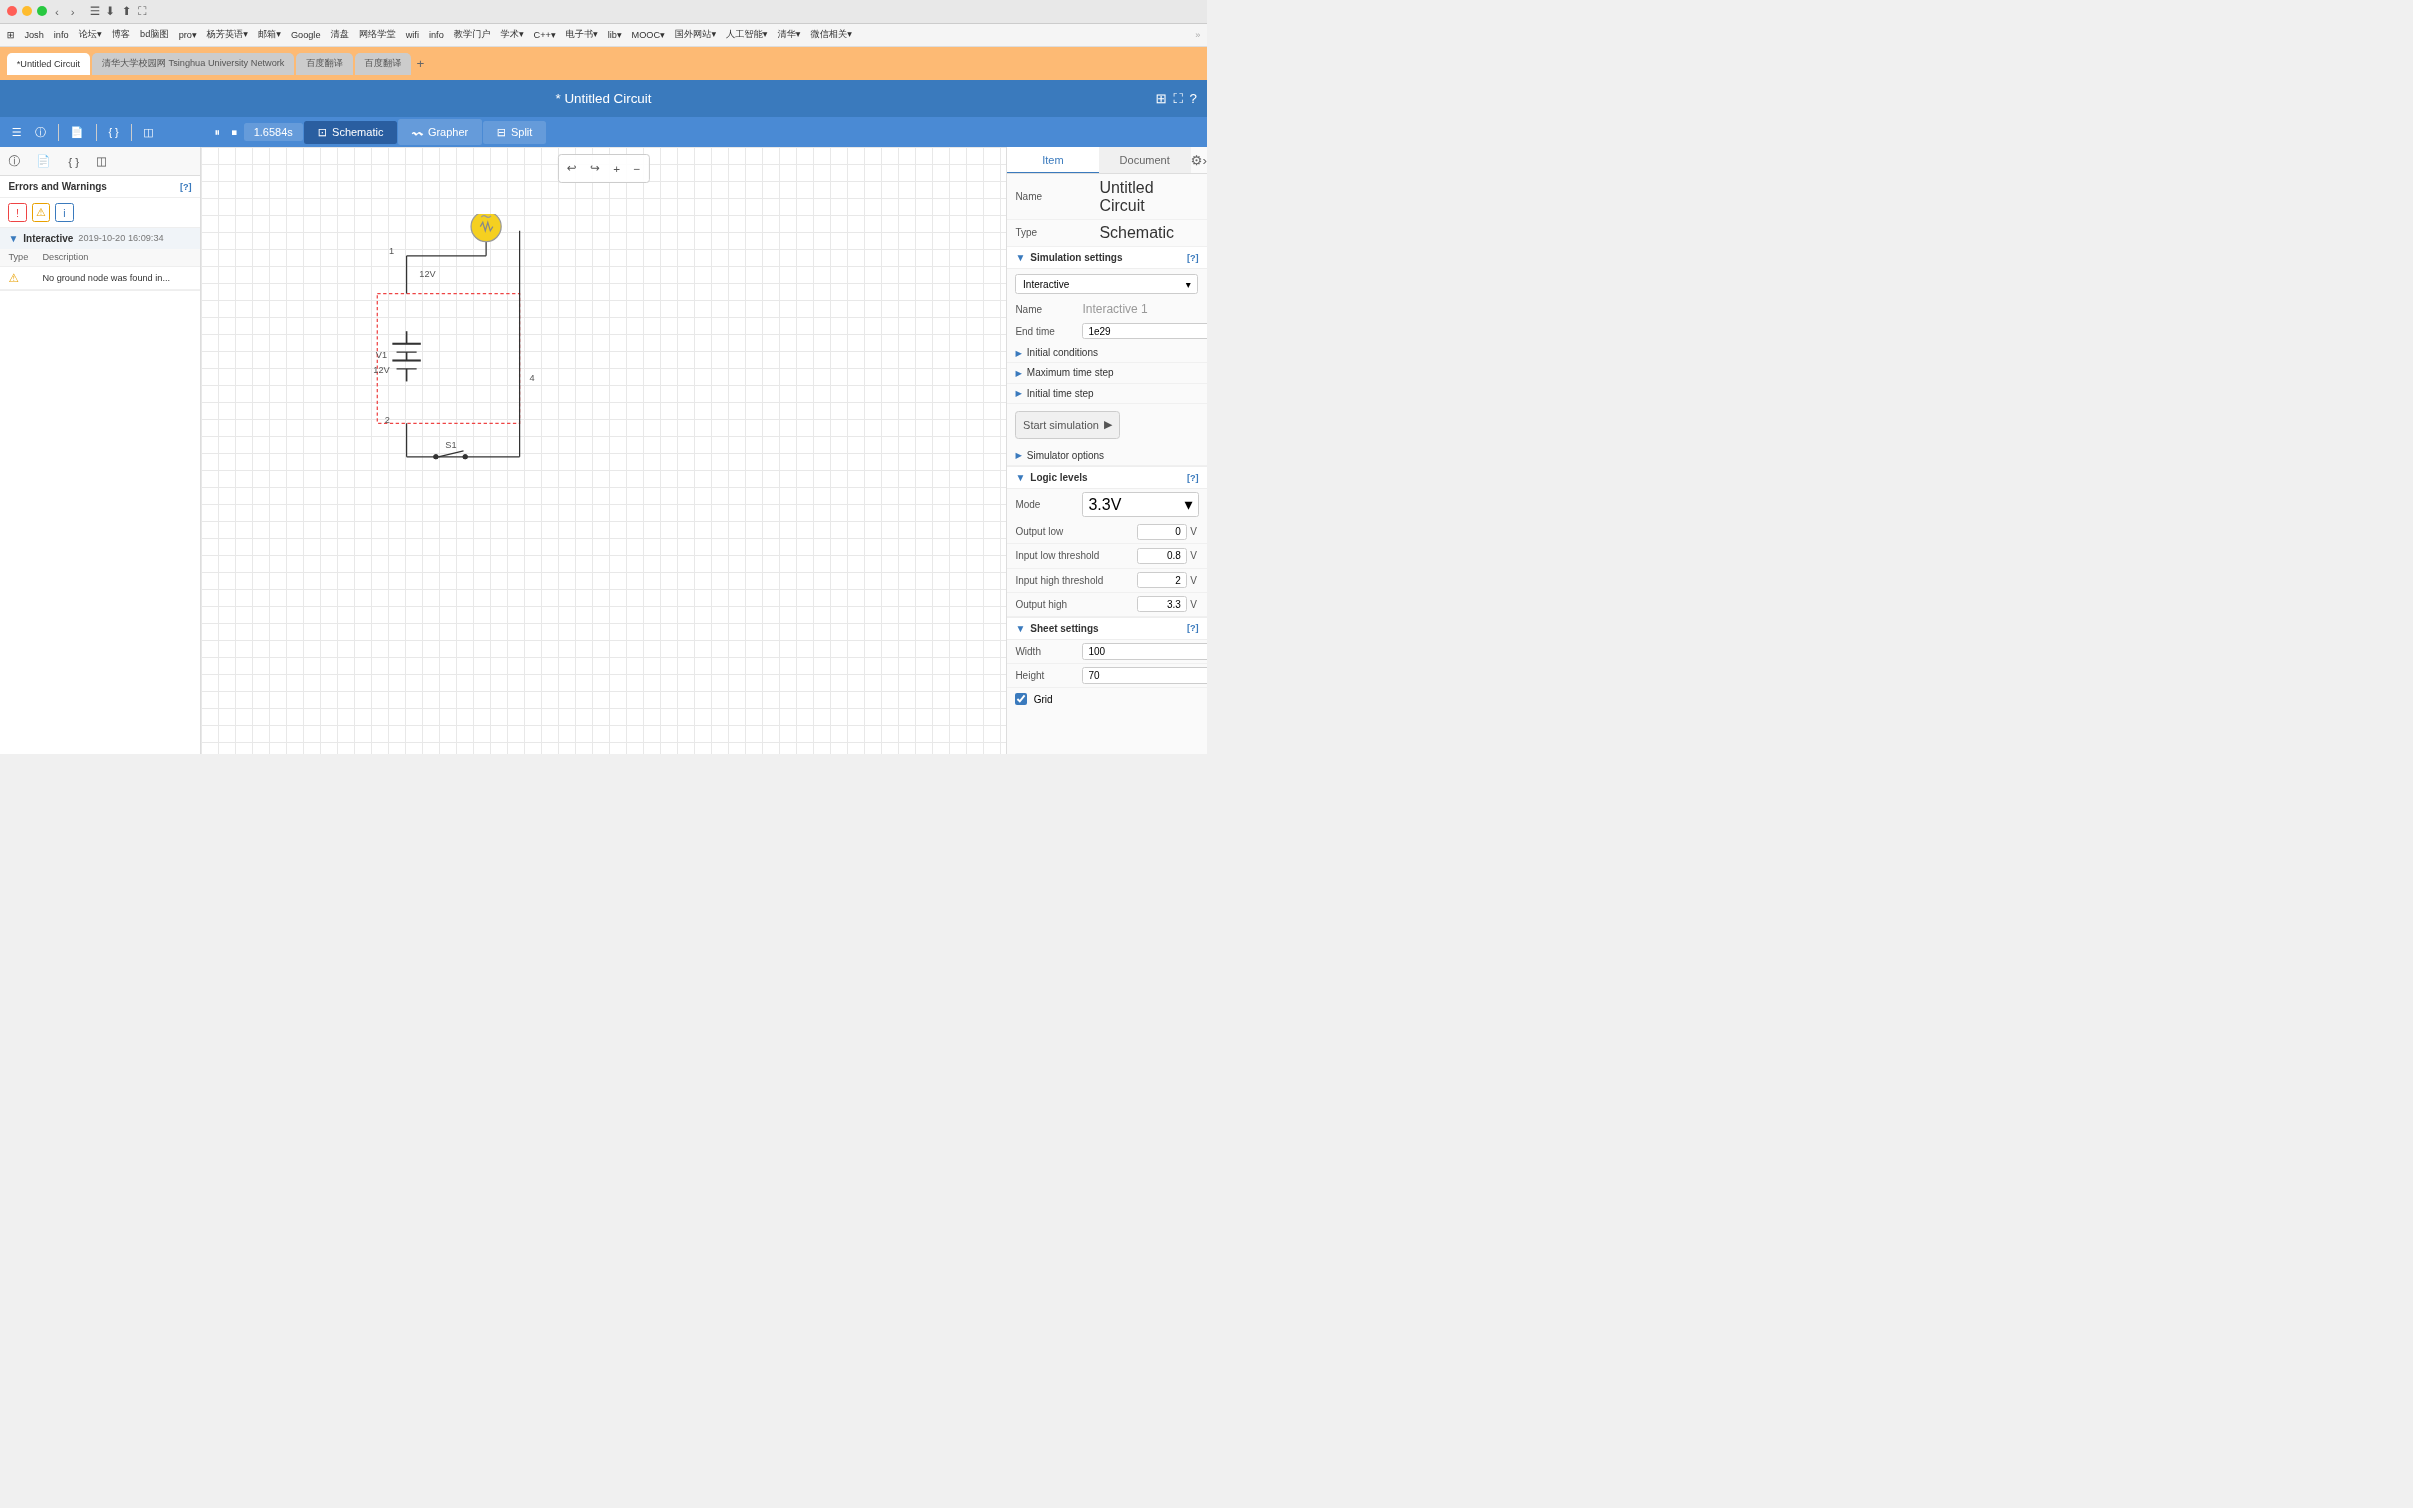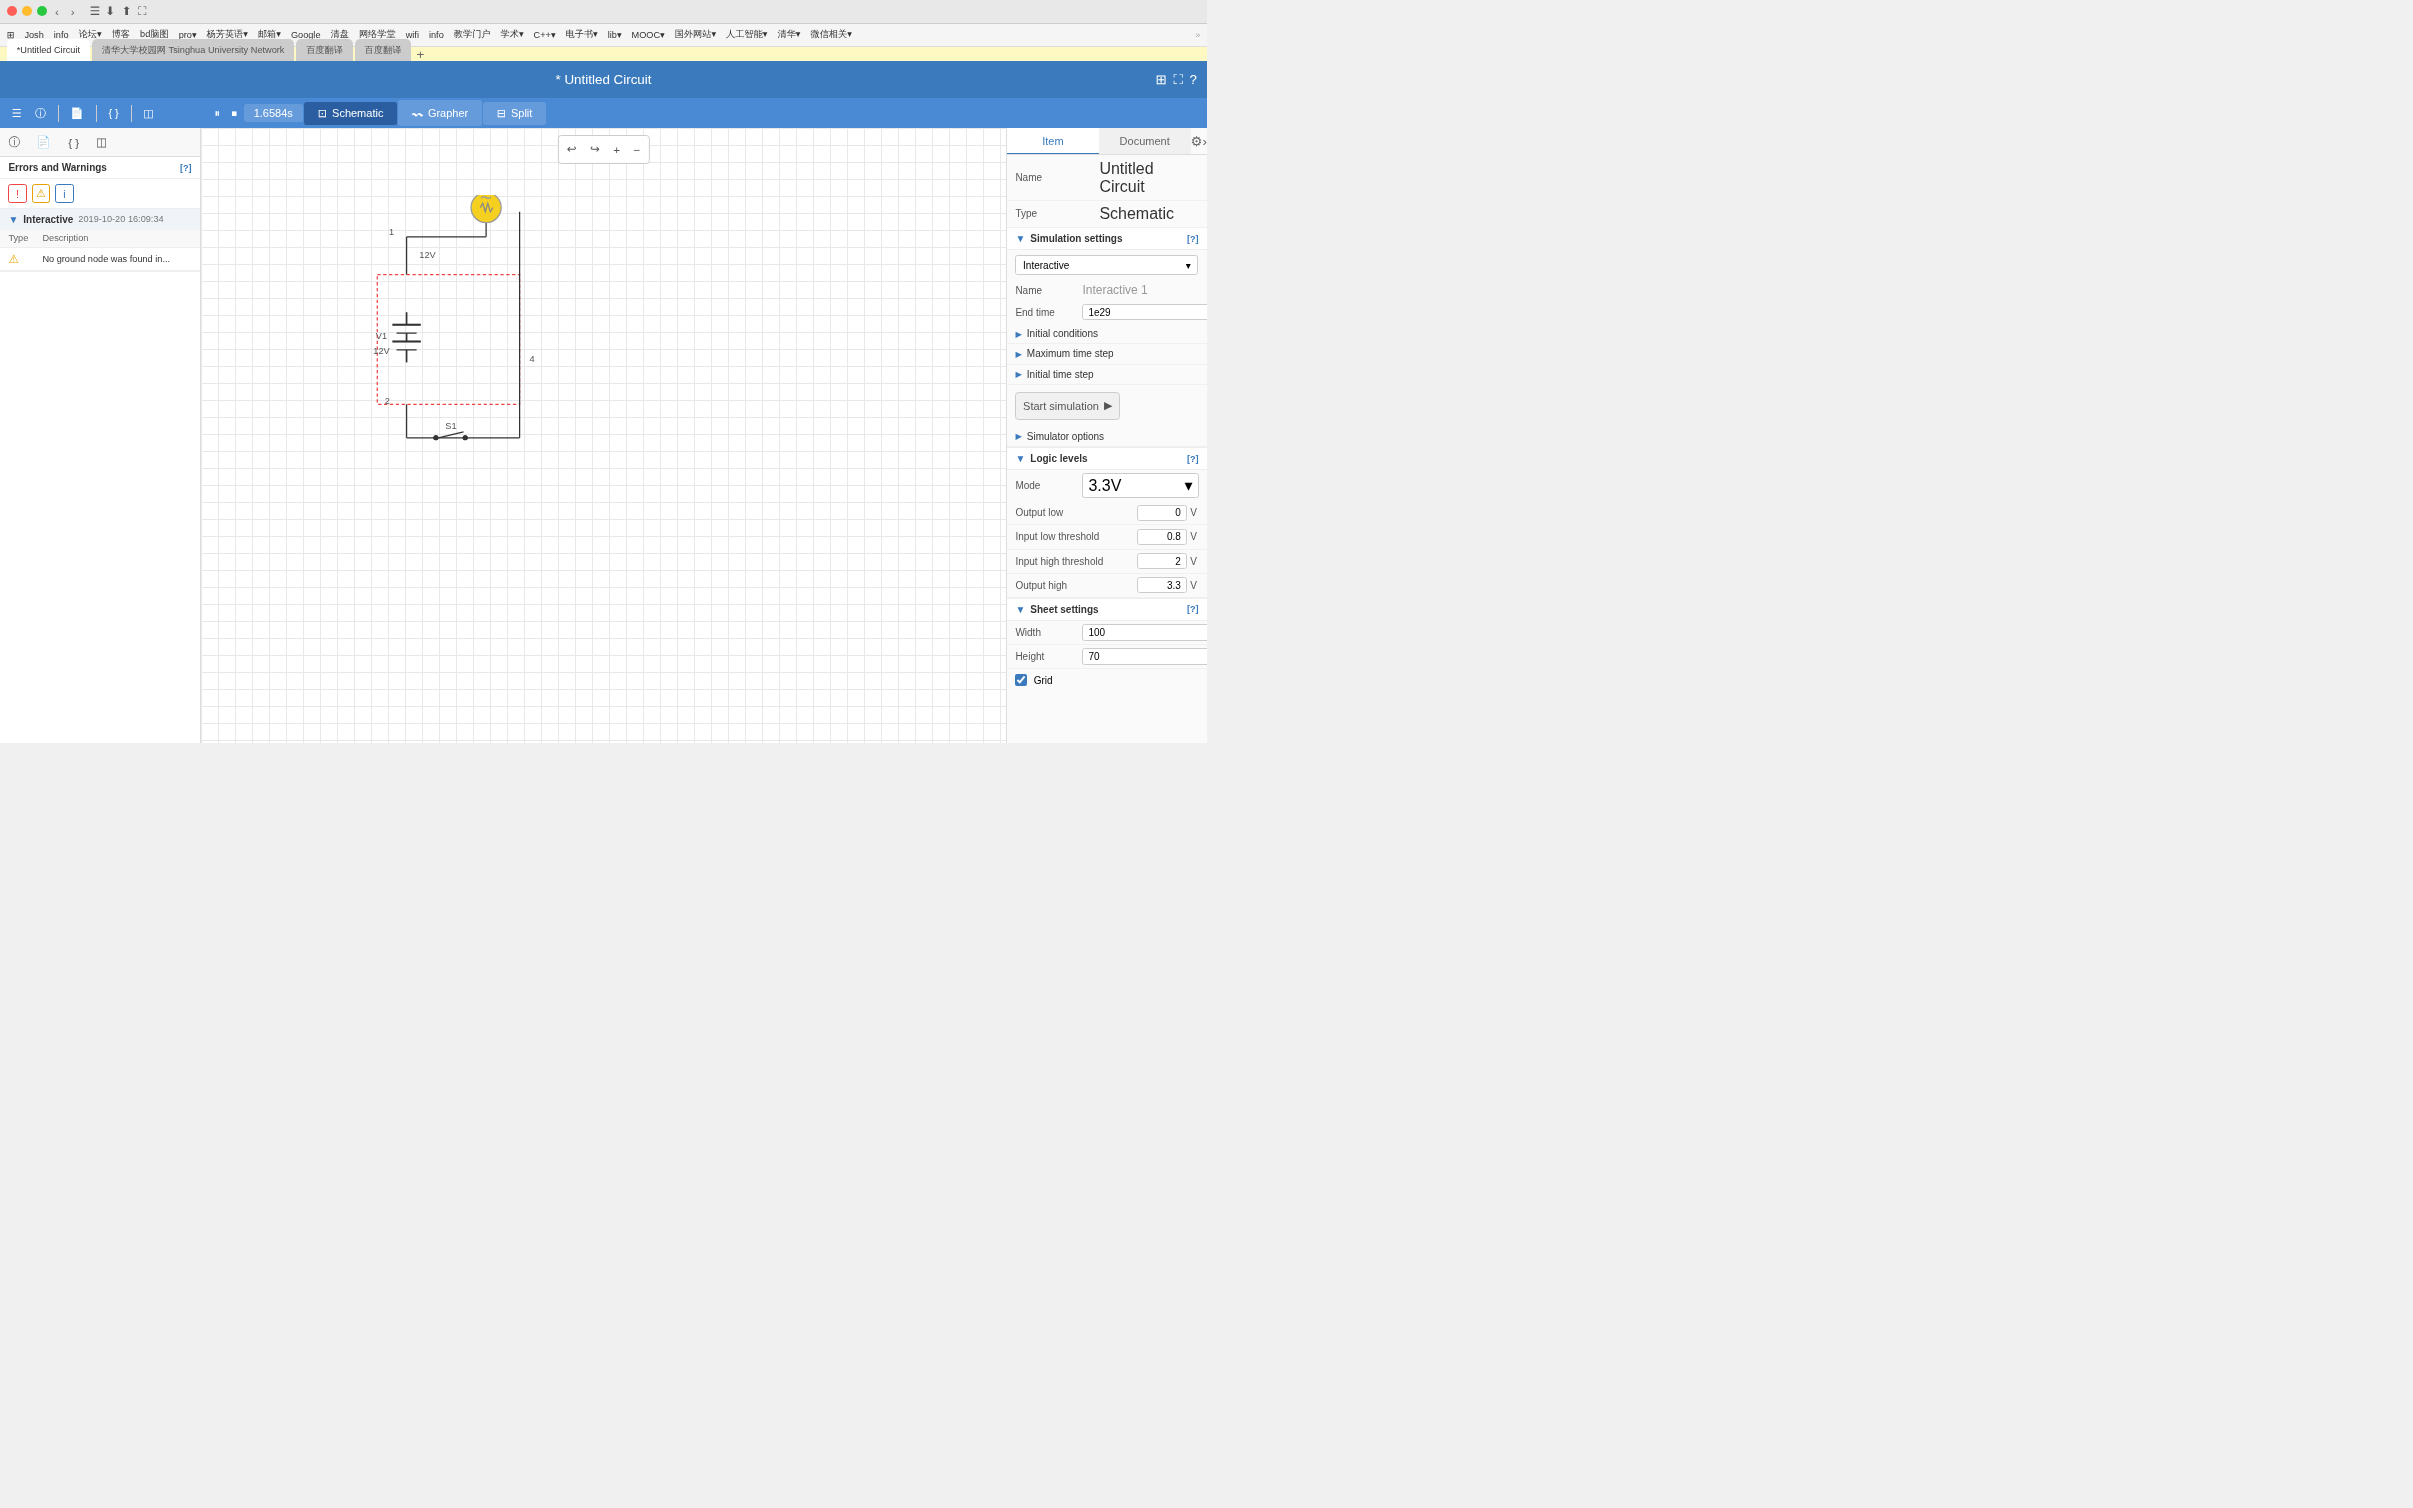--- a/index.html
+++ b/index.html
@@ -15,21 +15,21 @@
     .sidebar-btn { background: none; border: none; font-size: 11.7px; color: #555; margin-left: 6.7px; cursor: pointer; }
     .address-bar { flex: 1; margin: 0 34px; background: white; border: 0.8px solid #ccc; border-radius: 5px; height: 17px; display: flex; align-items: center; padding: 0 6.7px; font-size: 9.2px; color: #333; }
     .window-actions { display: flex; gap: 6.7px; }
     .win-action-btn { background: none; border: none; font-size: 11.7px; color: #555; cursor: pointer; }
 
     
     .bookmarks-bar { background: #f5f5f5; border-bottom: 0.8px solid #ddd; height: 23.5px; display: flex; align-items: center; padding: 0 6.7px; gap: 10px; font-size: 9.2px; color: #333; overflow: hidden; }
     .bookmark-item { cursor: pointer; white-space: nowrap; color: #333; }
 
     
-    .browser-tabs { background: #fef9c3; height: 14px; display: flex; align-items: flex-end; padding: 0 6.7px; gap: 1.7px; }
+    .browser-tabs { background: #fdba74; height: 33px; display: flex; align-items: center; padding: 0 6.7px; gap: 1.7px; }
     .tab { height: 22px; padding: 0 10px; border-radius: 5px 5px 0 0; display: flex; align-items: center; font-size: 9.2px; cursor: pointer; background: #ccc; color: #555; }
     .tab.active { background: white; color: #333; }
     .tab-add { background: none; border: none; font-size: 13.4px; color: #666; cursor: pointer; margin-left: 3.4px; align-self: center; }
 
     
     .app { display: flex; flex-direction: column; height: calc(754px - 72px); background: #1d4ed8; }
 
     
     .app-header { background: #3a7abd; height: 37px; display: flex; align-items: center; justify-content: center; position: relative; }
     .app-title { color: white; font-size: 13.4px; font-weight: 500; }

